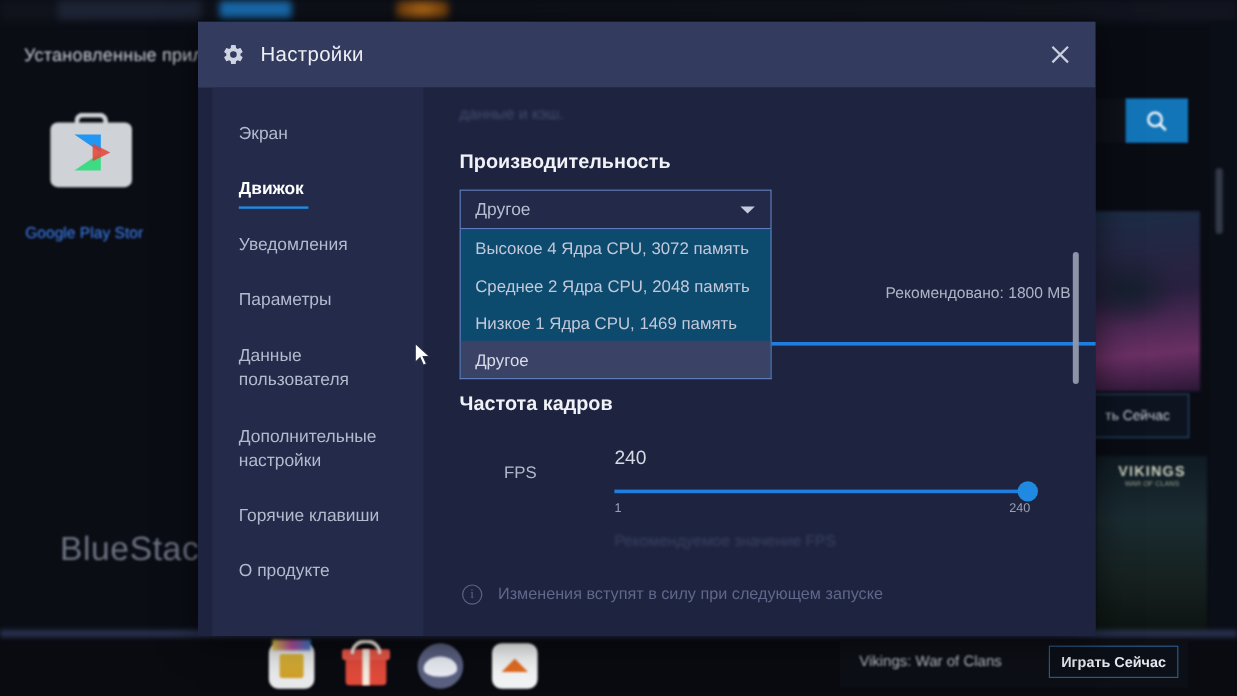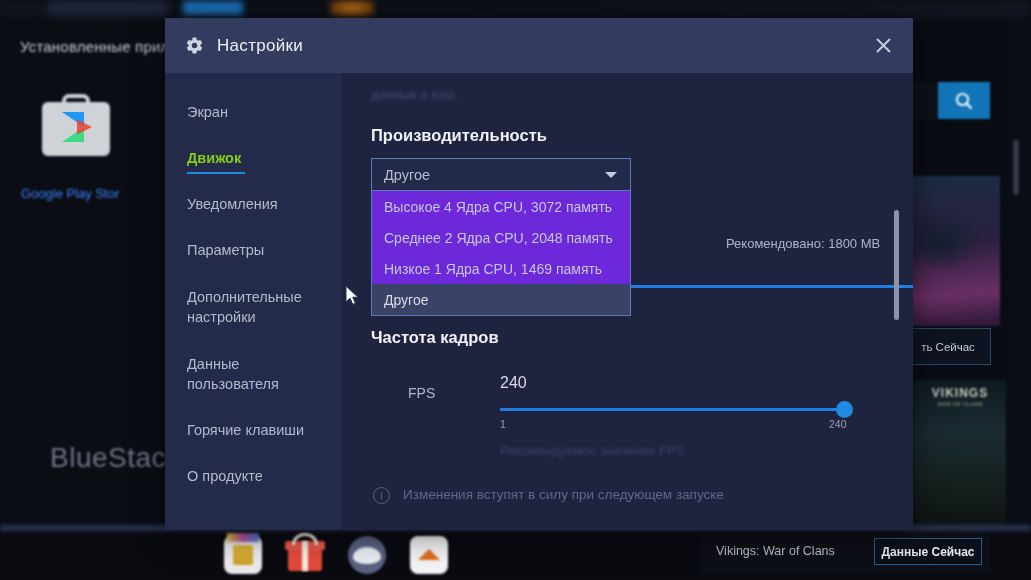--- a/index.html
+++ b/index.html
@@ -207,34 +207,34 @@
   .dlg-gear { margin-left: 20px; display: flex; align-items: center; }
   .dlg-title-text {
     margin-left: 13px; font-size: 17px; color: #eef0f6; letter-spacing: .3px;
   }
   .dlg-close {
     position: absolute; right: 0; top: 0; width: 60px; height: 55px;
     display: flex; align-items: center; justify-content: center;
     cursor: pointer;
   }
 
-  .dlg-body { position: absolute; left: 0; top: 55px; width: 808px; height: 457px; }
+  .dlg-body { position: absolute; left: 12px; top: 55px; width: 808px; height: 457px; }
 
   
   .sidebar {
     position: absolute; left: 0; top: 0; width: 176px; height: 457px;
     background: #242b4a;
     padding-top: 30px;
   }
   .side-item {
     position: relative; padding: 0 0 0 22px;
     font-size: 14.5px; color: #b4bacd; line-height: 19px;
     margin-bottom: 27px; cursor: pointer; width: 160px;
   }
-  .side-item.active { color: #84cc16; font-weight: bold; }
+  .side-item.active { color: #ffffff; font-weight: bold; }
   .side-item.active::after {
     content: ''; position: absolute; left: 22px; bottom: -6px;
     width: 58px; height: 2.5px; background: #1f8ae0;
   }
   .side-item.two-line { line-height: 20px; }
 
   
   .content {
     position: absolute; left: 176px; top: 0; width: 572px; height: 457px;
     background: #1e2440; overflow: hidden;
@@ -259,21 +259,21 @@
   .select-head .val {
     margin-left: 12px; font-size: 14.5px; color: #b7bdd0;
   }
   .caret {
     position: absolute; right: 13px; top: 13px;
     width: 0; height: 0;
     border-left: 6px solid transparent; border-right: 6px solid transparent;
     border-top: 6px solid #c5cbdd;
   }
   .select-list {
-    width: 260px; background: #6d28d9;
+    width: 260px; background: #0c4a6e;
     border: 1px solid #5c7bb8; border-top: none;
   }
   .opt {
     height: 31px; display: flex; align-items: center;
     padding-left: 12px; font-size: 14px; color: #c3c8d9; cursor: pointer;
     white-space: nowrap;
   }
   .opt.sel { background: #3a4266; color: #d8dce8; }
 
   
@@ -392,21 +392,21 @@
     <div class="gift-lid"></div>
     <div class="gift-rib"></div>
     <div class="gift-bow"></div>
     <div class="dock-ico dock3"></div>
     <div class="discord-glyph"></div>
     <div class="dock-ico dock4"></div>
     <div class="dock4-chev"></div>
 
     <div class="vikings-bar"></div>
     <div class="vikings-name">Vikings: War of Clans</div>
-    <div class="vikings-btn">Данные Сейчас</div>
+    <div class="vikings-btn">Играть Сейчас</div>
   </div>
 
   <div class="dialog">
 
     <div class="dlg-title">
       <span class="dlg-gear">
         <svg width="19" height="19" viewBox="0 0 24 24">
           <path fill="#cfd4e4" d="M19.4 13a7.7 7.7 0 0 0 0-2l2.1-1.6a.5.5 0 0 0 .1-.6l-2-3.5a.5.5 0 0 0-.6-.2l-2.5 1a7.3 7.3 0 0 0-1.7-1L14.5 2.4a.5.5 0 0 0-.5-.4h-4a.5.5 0 0 0-.5.4L9.2 5.1a7.3 7.3 0 0 0-1.7 1l-2.5-1a.5.5 0 0 0-.6.2l-2 3.5a.5.5 0 0 0 .1.6L4.6 11a7.7 7.7 0 0 0 0 2l-2.1 1.6a.5.5 0 0 0-.1.6l2 3.5a.5.5 0 0 0 .6.2l2.5-1a7.3 7.3 0 0 0 1.7 1l.3 2.7a.5.5 0 0 0 .5.4h4a.5.5 0 0 0 .5-.4l.3-2.7a7.3 7.3 0 0 0 1.7-1l2.5 1a.5.5 0 0 0 .6-.2l2-3.5a.5.5 0 0 0-.1-.6zM12 15.5A3.5 3.5 0 1 1 15.5 12 3.5 3.5 0 0 1 12 15.5z"></path>
         </svg>
       </span>
@@ -428,26 +428,26 @@
         <div class="side-item active">
           <span>Движок</span>
         </div>
         <div class="side-item">
           <span>Уведомления</span>
         </div>
         <div class="side-item">
           <span>Параметры</span>
         </div>
         <div class="side-item two-line">
+          <span style="white-space:pre-line">Данные
+пользователя</span>
+        </div>
+        <div class="side-item two-line">
           <span style="white-space:pre-line">Дополнительные
 настройки</span>
-        </div>
-        <div class="side-item two-line">
-          <span style="white-space:pre-line">Данные
-пользователя</span>
         </div>
         <div class="side-item">
           <span>Горячие клавиши</span>
         </div>
         <div class="side-item">
           <span>О продукте</span>
         </div>
       </div>
 
       <div class="content">

